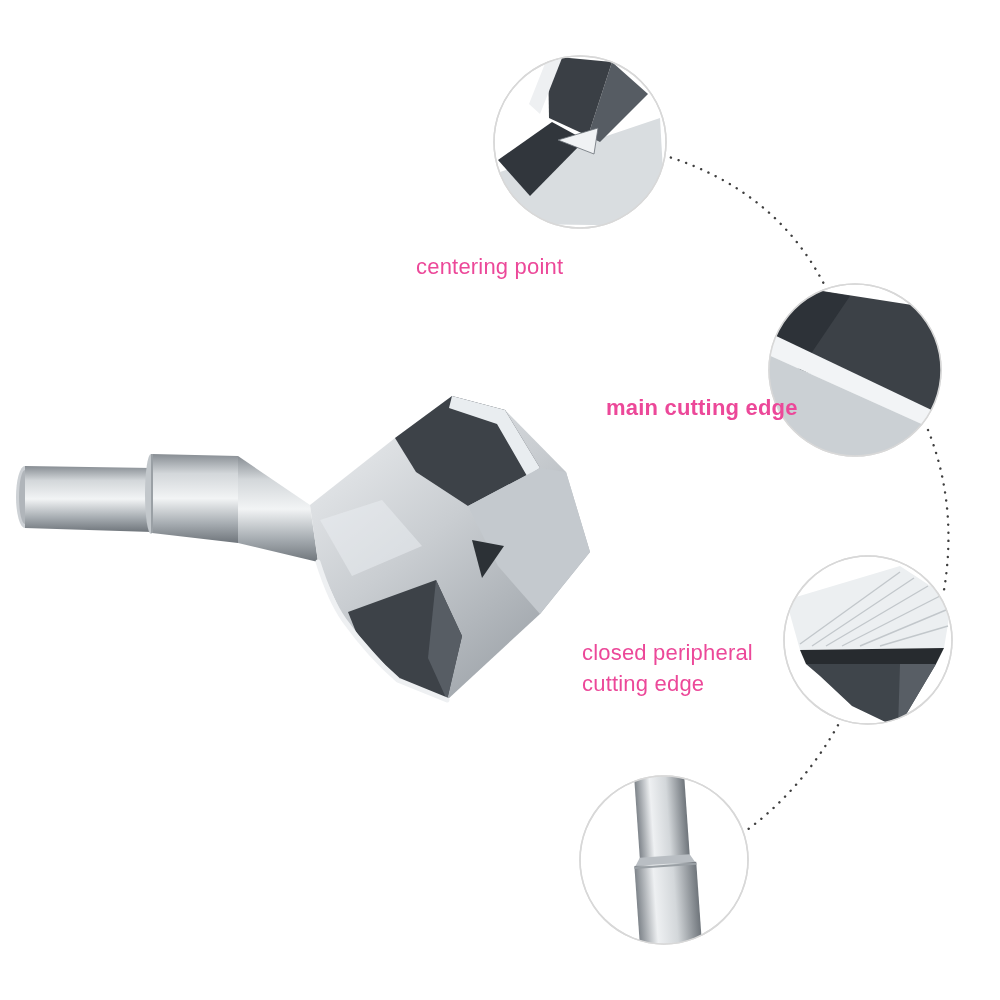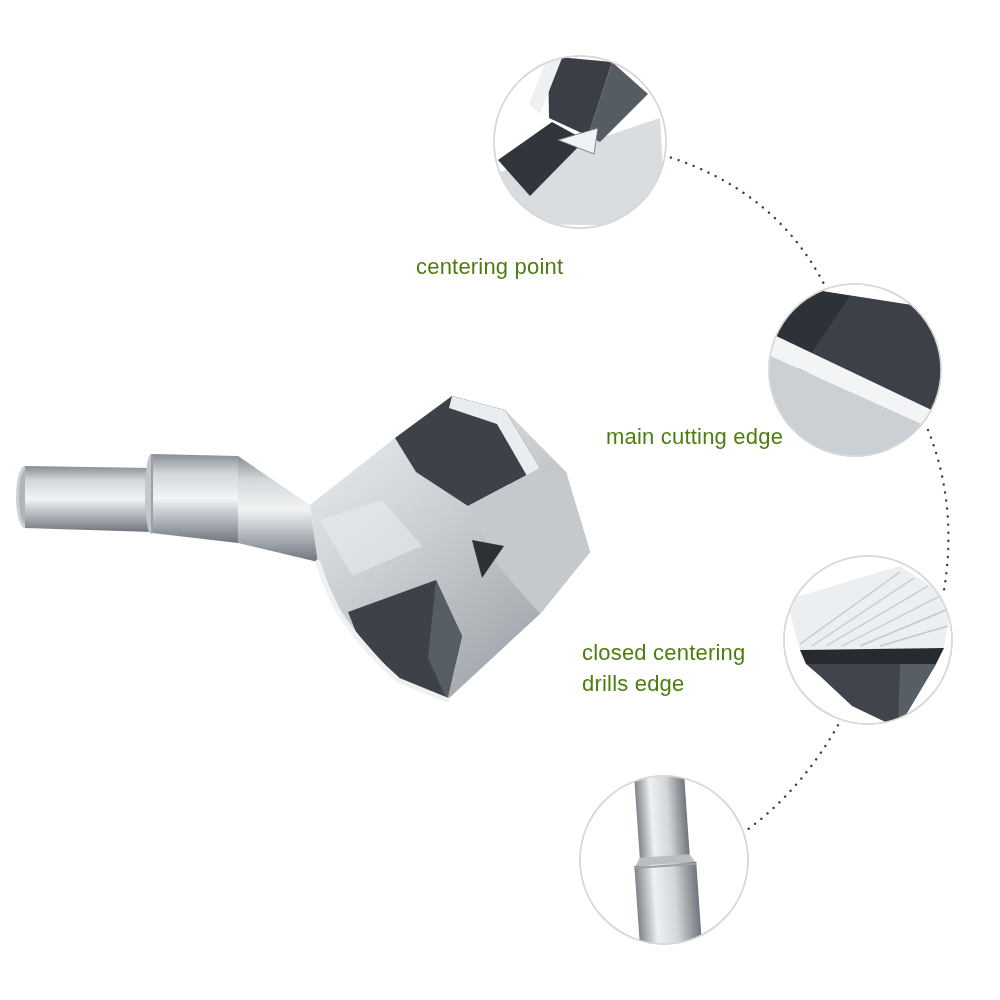--- a/index.html
+++ b/index.html
@@ -12,27 +12,27 @@
     overflow: hidden;
   }
   .art {
     position: absolute;
     left: 0; top: 0;
     width: 1000px; height: 1000px;
   }
   .label {
     position: absolute;
     font-size: 22px;
-    color: #4d7c0f;
+    color: #ec4899;
     line-height: 30px;
     white-space: nowrap;
     letter-spacing: 0.2px;
   }
   #label-centering   { left: 416px; top: 252px; }
-  #label-main        { left: 606px; top: 422px; }
+  #label-main        { left: 606px; top: 393px; font-weight: bold; }
   #label-peripheral  { left: 582px; top: 637px; line-height: 31px; }
   #label-drills      { left: 278px; top: 921px; line-height: 29px; }
 </style>
 </head>
 <body>
 
 <div class="canvas">
 
   <svg class="art" viewBox="0 0 1000 1000">
     <defs>
@@ -163,20 +163,20 @@
       </g>
       <circle cx="664" cy="860" r="84" fill="none" stroke="#d8d8d8" stroke-width="1.5"></circle>
     </g>
   </svg>
 
   <div class="label" id="label-centering">centering point</div>
 
   <div class="label" id="label-main">main cutting edge</div>
 
   <div class="label" id="label-peripheral">
-    <div>closed centering</div>
-    <div>drills edge</div>
+    <div>closed peripheral</div>
+    <div>cutting edge</div>
   </div>
 
   <div class="label" id="label-drills">
   </div>
 
 </div>
 
 </body></html>

